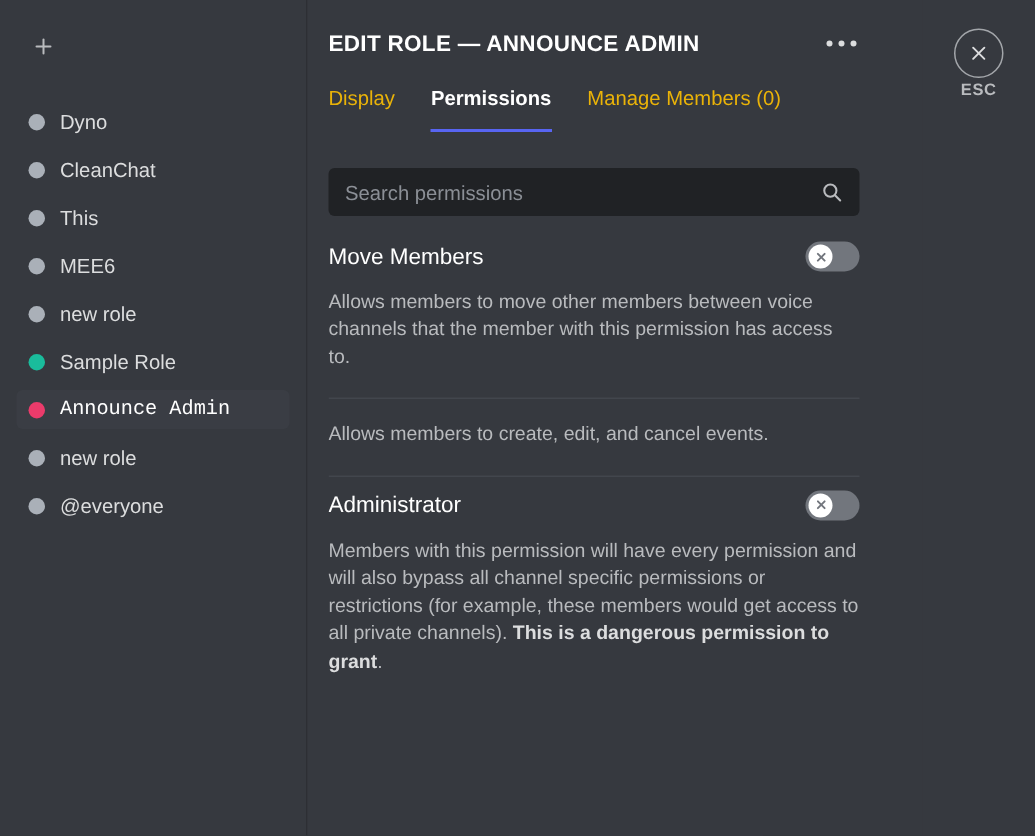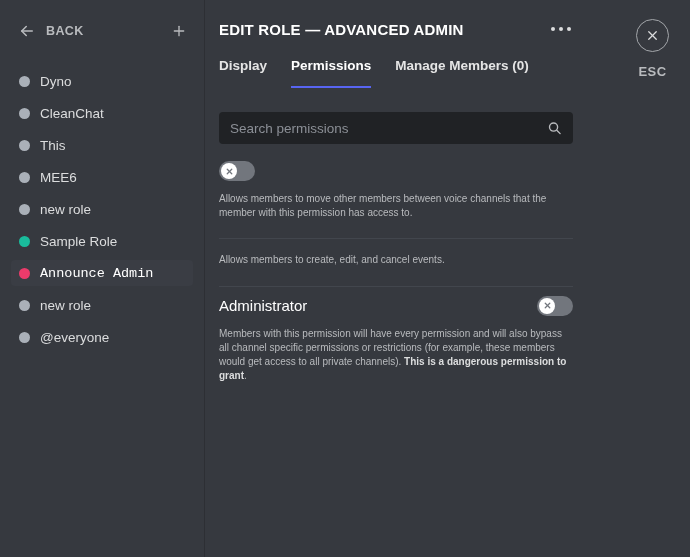--- a/index.html
+++ b/index.html
@@ -154,26 +154,25 @@
   .tabs {
     display: flex;
     gap: 24px;
     height: 42px;
     padding-right: 42px;
     align-items: flex-start;
   }
 
   .tab {
     font-size: 13.5px;
-    color: #e5e5e5;
+    color: #eab308;
     cursor: pointer;
     padding-bottom: 13px;
     border-bottom: 2px solid transparent;
     white-space: nowrap;
-    font-weight: bold;
   }
 
   .tab.active {
     color: #ffffff;
     font-weight: bold;
     border-bottom-color: #5865f2;
   }
 
   
   .search-wrap {
@@ -234,21 +233,21 @@
     min-height: 26px;
   }
 
   .perm-title {
     font-size: 15px;
     color: #ffffff;
     font-weight: normal;
   }
 
   .perm-desc {
-    font-size: 10px;
+    font-size: 13px;
     line-height: 1.42;
     color: #b9bbbe;
     margin-top: 8px;
     max-width: 372px;
   }
   .perm-desc b { font-weight: bold; color: #dcddde; }
 
   .divider {
     height: 1px;
     background: #42464d;
@@ -296,44 +295,35 @@
     border: 1.5px solid #a3a6aa;
     display: flex;
     align-items: center;
     justify-content: center;
     cursor: pointer;
     color: #dcddde;
   }
   .esc-circle svg { width: 15px; height: 15px; display: block; }
 
   .esc-label {
-    margin-top: 12px;
-    font-size: 13px;
+    margin-top: 2px;
+    font-size: 11px;
     font-weight: bold;
     color: #b9bbbe;
     letter-spacing: 0.4px;
   }
 </style>
 </head>
 <body>
 
 <div class="app">
 
   <div class="sidebar">
 
     <div class="sidebar-header">
-      <div class="back-button">
-        <span>
-          <svg class="back-arrow" viewBox="0 0 24 24" fill="none" stroke="currentColor" stroke-width="2" stroke-linecap="round" stroke-linejoin="round">
-            <line x1="19" y1="12" x2="5" y2="12"></line>
-            <polyline points="11,18 5,12 11,6"></polyline>
-          </svg>
-        </span>
-        <span class="back-label">BACK</span>
-      </div>
       <div class="add-button">
         <span>
           <svg viewBox="0 0 24 24" fill="none" stroke="currentColor" stroke-width="2" stroke-linecap="round">
             <line x1="12" y1="5" x2="12" y2="19"></line>
             <line x1="5" y1="12" x2="19" y2="12"></line>
           </svg>
         </span>
       </div>
     </div>
 
@@ -373,21 +363,21 @@
         <div class="role-item">
           <span class="role-dot" style="background: rgb(170, 176, 184);"></span>
           <span class="role-name">@everyone</span>
         </div>
       </div>
   </div>
 
   <div class="content">
 
     <div class="content-header">
-      <div class="content-title">EDIT ROLE — ADVANCED ADMIN</div>
+      <div class="content-title">EDIT ROLE — ANNOUNCE ADMIN</div>
       <div class="more-button">
         <span class="more-dot"></span>
           <span class="more-dot"></span>
           <span class="more-dot"></span>
       </div>
     </div>
 
     <div class="tabs" id="tabs">
         <div class="tab">Display</div>
         <div class="tab active">Permissions</div>
@@ -400,20 +390,21 @@
         <svg viewBox="0 0 24 24" fill="none" stroke="currentColor" stroke-width="2.2" stroke-linecap="round">
           <circle cx="10.5" cy="10.5" r="6.5"></circle>
           <line x1="16" y1="16" x2="21" y2="21"></line>
         </svg>
       </span>
     </div>
 
     <div class="perm-scroll" id="perm-list">
         <div class="perm-block">
           <div class="perm-row">
+            <div class="perm-title">Move Members</div>
             <div class="toggle">
               <span class="knob">
                 <svg viewBox="0 0 24 24" fill="none" stroke="currentColor" stroke-width="3.4" stroke-linecap="round">
                   <line x1="6" y1="6" x2="18" y2="18"></line>
                   <line x1="18" y1="6" x2="6" y2="18"></line>
                 </svg>
               </span>
             </div>
           </div>
           <div class="perm-desc"><span>Allows members to move other members between voice channels that the member with this permission has access to.</span></div>

